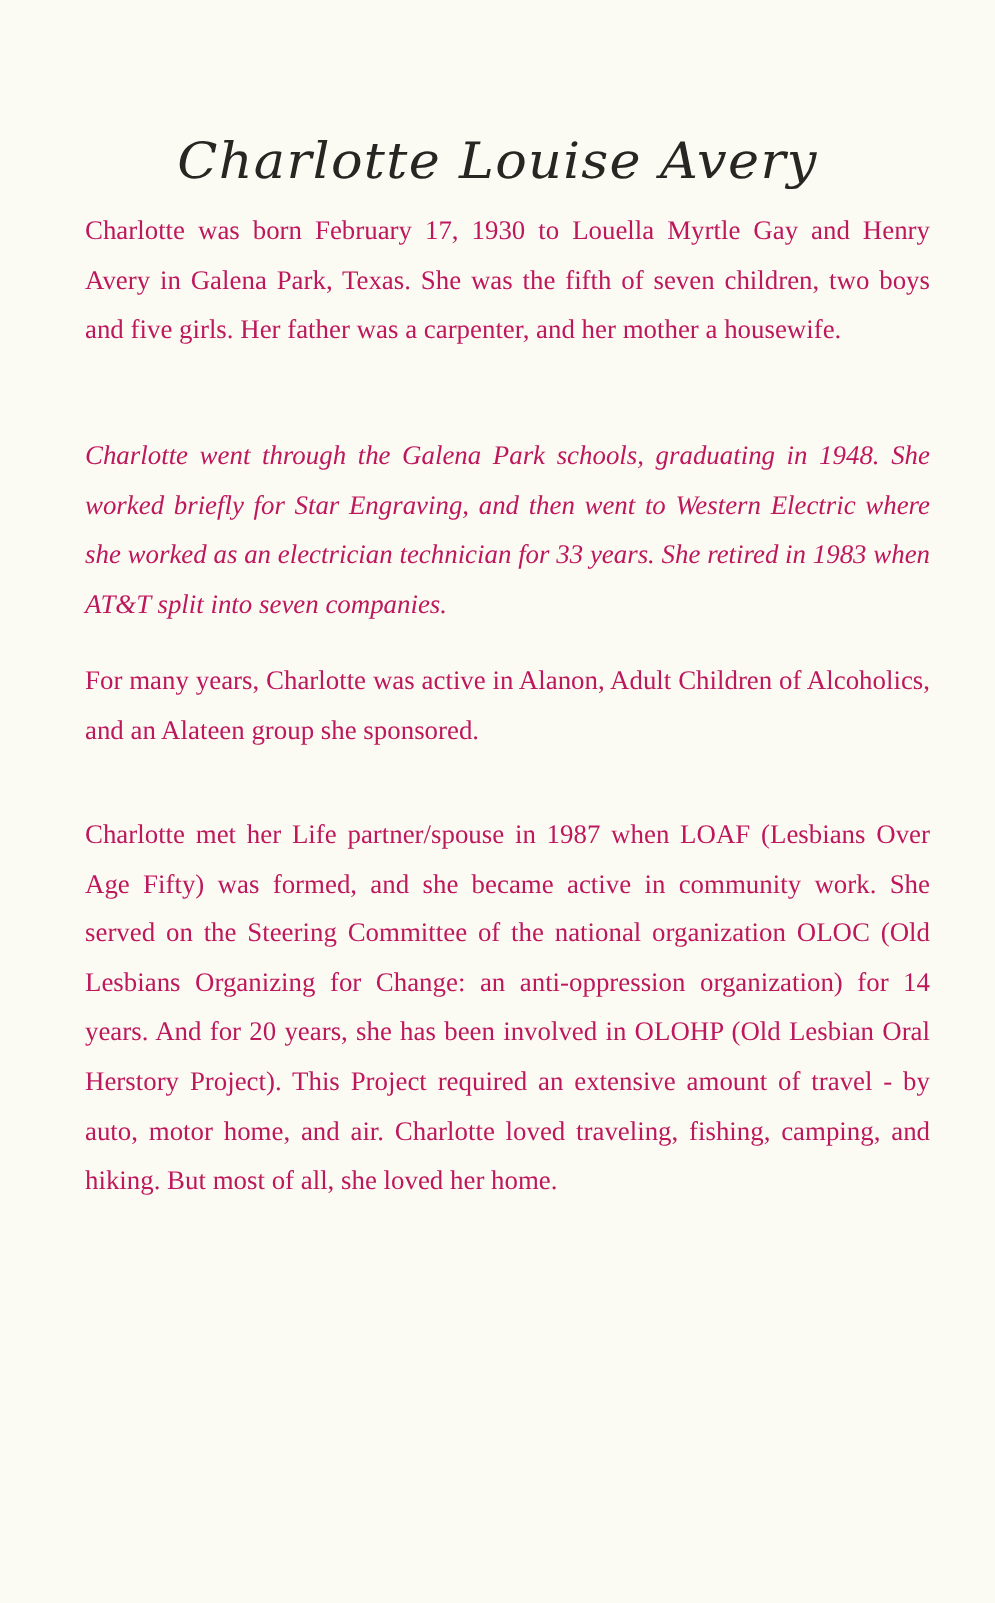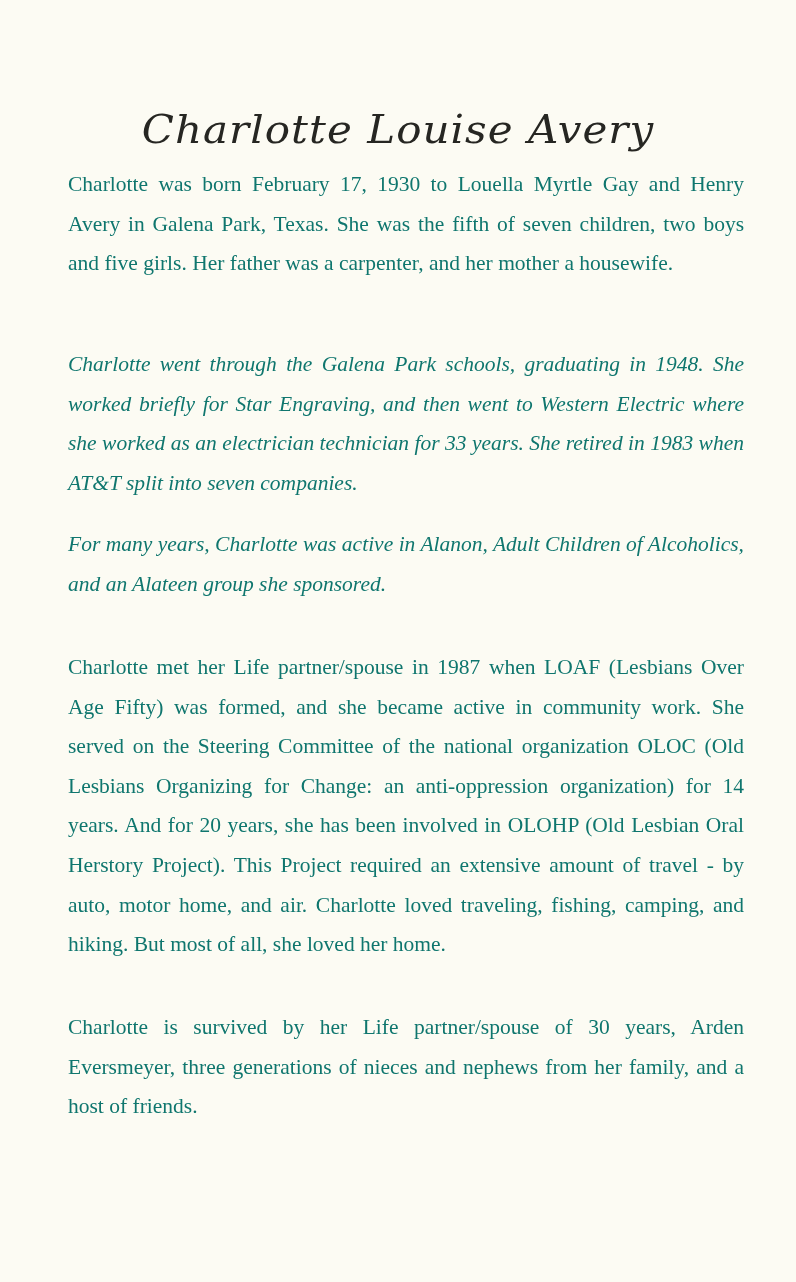--- a/index.html
+++ b/index.html
@@ -36,38 +36,37 @@
       transform: scaleX(1.05);
     }
     .body-text {
       position: absolute;
       left: 68px;
       width: 676px;
       font-family: "Liberation Serif", serif;
       font-size: 21.5px;
       line-height: 39.6px;
       text-align: justify;
-      color: #0f766e;
+      color: #be185d;
     }
     .para {
       margin: 0;
     }
     .p1 { top: 165px; }
     .p2 { top: 345px; font-style: italic; }
-    .p3 { top: 525px; font-style: italic; }
+    .p3 { top: 525px; }
     .p4 { top: 648px; }
     .p5 { top: 1008px; }
     .para-last-left {
       text-align-last: left;
     }
   </style>
 </head>
 <body>
 
 <div class="page">
   <h1 class="title">Charlotte Louise Avery</h1>
 
   <p class="body-text para para-last-left p1">Charlotte was born February 17, 1930 to Louella Myrtle Gay and Henry Avery in Galena Park, Texas. She was the fifth of seven children, two boys and five girls. Her father was a carpenter, and her mother a housewife.</p>
   <p class="body-text para para-last-left p2">Charlotte went through the Galena Park schools, graduating in 1948. She worked briefly for Star Engraving, and then went to Western Electric where she worked as an electrician technician for 33 years. She retired in 1983 when AT&amp;T split into seven companies.</p>
   <p class="body-text para para-last-left p3">For many years, Charlotte was active in Alanon, Adult Children of Alcoholics, and an Alateen group she sponsored.</p>
   <p class="body-text para para-last-left p4">Charlotte met her Life partner/spouse in 1987 when LOAF (Lesbians Over Age Fifty) was formed, and she became active in community work. She served on the Steering Committee of the national organization OLOC (Old Lesbians Organizing for Change: an anti-oppression organization) for 14 years. And for 20 years, she has been involved in OLOHP (Old Lesbian Oral Herstory Project). This Project required an extensive amount of travel - by auto, motor home, and air. Charlotte loved traveling, fishing, camping, and hiking. But most of all, she loved her home.</p>
-  <p class="body-text para para-last-left p5">Charlotte is survived by her Life partner/spouse of 30 years, Arden Eversmeyer, three generations of nieces and nephews from her family, and a host of friends.</p>
 </div>
 
 </body></html>

